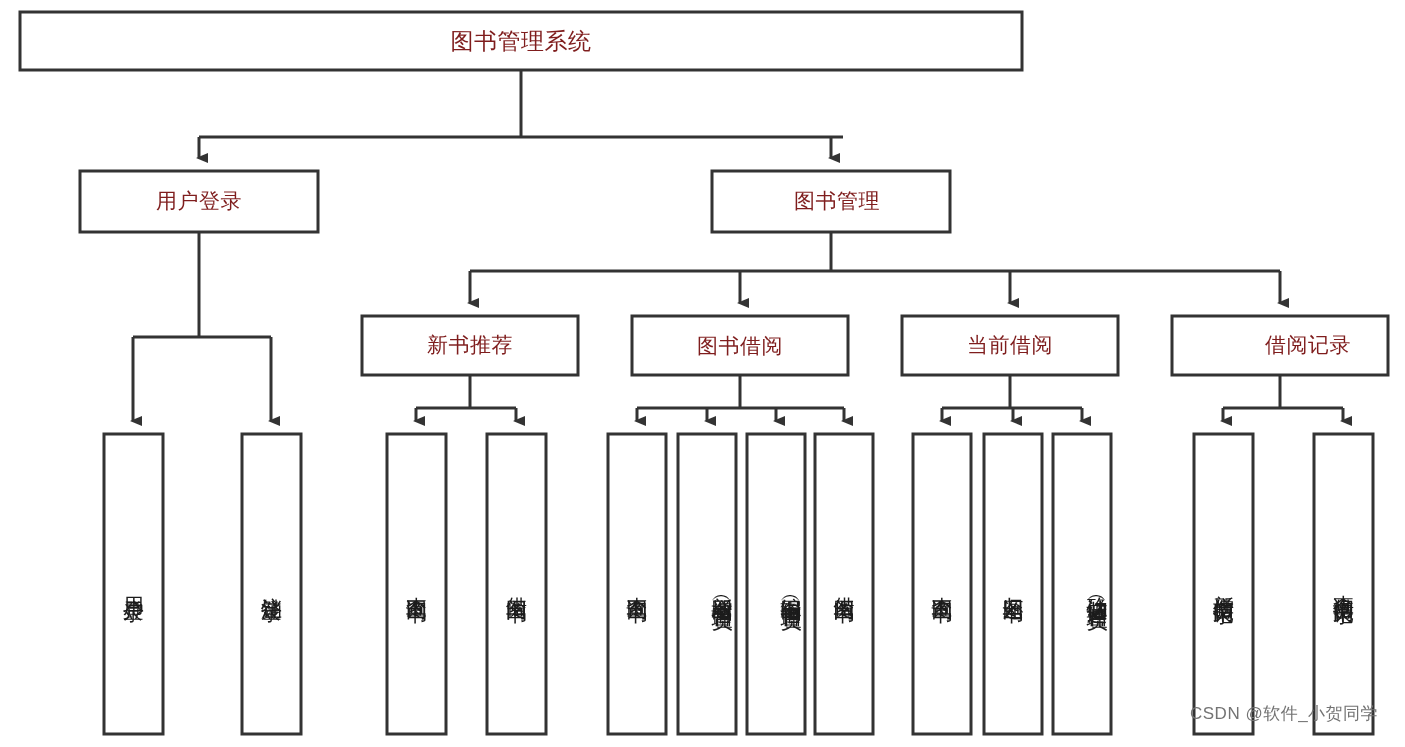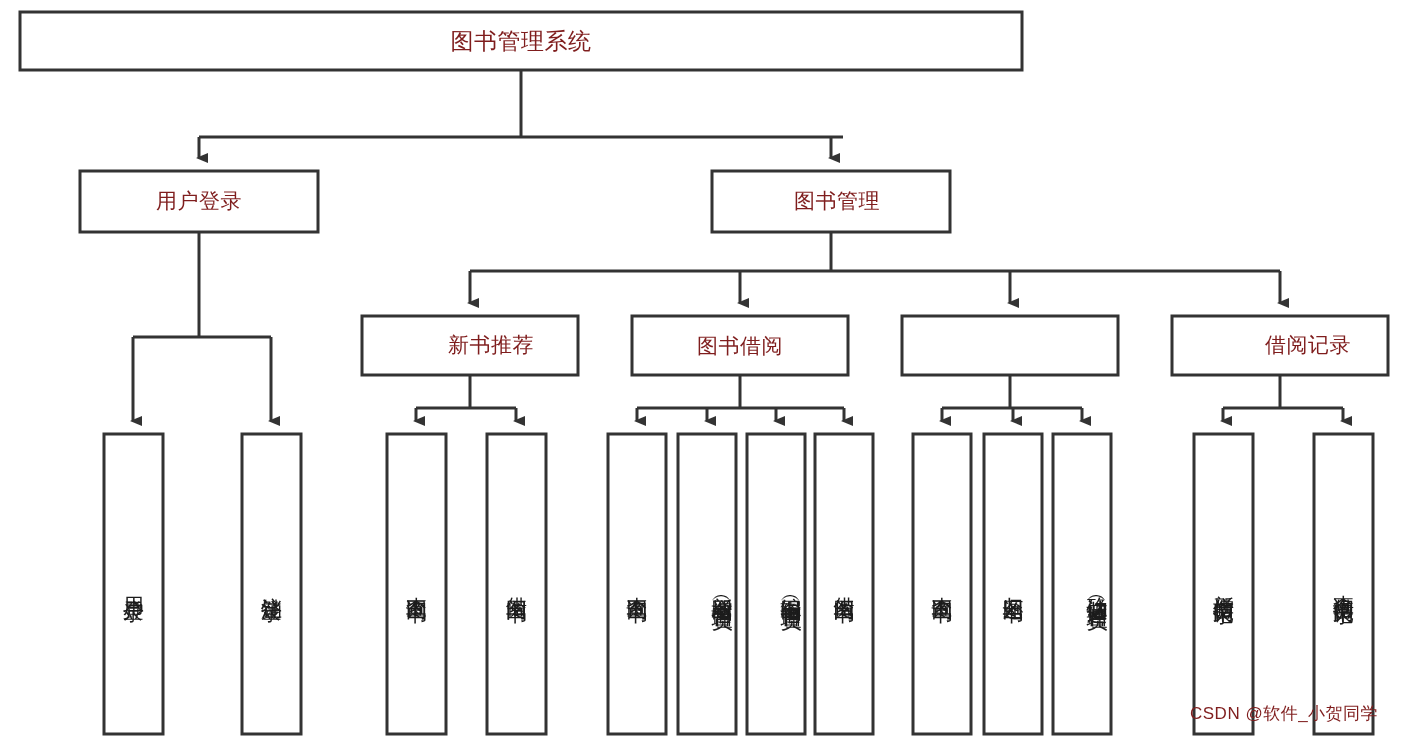--- a/index.html
+++ b/index.html
@@ -30,21 +30,21 @@
     font-size:21px;
     letter-spacing:2px;
     color:#1c1c1c;
     white-space:nowrap;
     pointer-events:none;
   }
   .watermark{
     position:absolute;
     left:1190px;top:702px;
     font-size:17px;
-    color:#7f1d1d;
+    color:#737373;
     white-space:nowrap;
     letter-spacing:0.5px;
   }
 </style>
 </head>
 <body>
 
 <div id="stage">
 
   <svg class="diagram" viewBox="0 0 1405 747">
@@ -135,22 +135,23 @@
 
     <rect class="box" x="1194" y="434" width="59" height="300"></rect>
     <rect class="box" x="1314" y="434" width="59" height="300"></rect>
   </svg>
 
   <div class="node-label" style="left:20px;top:12px;width:1002px;height:58px;font-size:23px;">图书管理系统</div>
 
   <div class="node-label" style="left:80px;top:171px;width:238px;height:61px;">用户登录</div>
   <div class="node-label" style="left:712px;top:171px;width:238px;height:61px;margin-left:6px;">图书管理</div>
 
-  <div class="node-label" style="left:362px;top:316px;width:216px;height:59px;padding-left:21px;">新书推荐</div>
+  <div class="node-label" style="left:362px;top:316px;width:216px;height:59px;">新书推荐</div>
   <div class="node-label" style="left:632px;top:316px;width:216px;height:60px;">图书借阅</div>
+  <div class="node-label" style="left:902px;top:316px;width:216px;height:59px;">当前借阅</div>
   <div class="node-label" style="left:1172px;top:316px;width:216px;height:59px;margin-left:28px;">借阅记录</div>
 
   <div class="leaf-label" style="left:104px;top:434px;width:59px;height:300px;">用户登录</div>
   <div class="leaf-label" style="left:242px;top:434px;width:59px;height:300px;">注销登录</div>
 
   <div class="leaf-label" style="left:387px;top:434px;width:59px;height:300px;">查询图书</div>
   <div class="leaf-label" style="left:487px;top:434px;width:59px;height:300px;">借阅图书</div>
 
   <div class="leaf-label" style="left:608px;top:434px;width:58px;height:300px;">查询图书</div>
   <div class="leaf-label" style="left:678px;top:434px;width:58px;height:300px;align-items:flex-start;padding-top:10px;box-sizing:border-box;">新增图书（管理员）</div>

